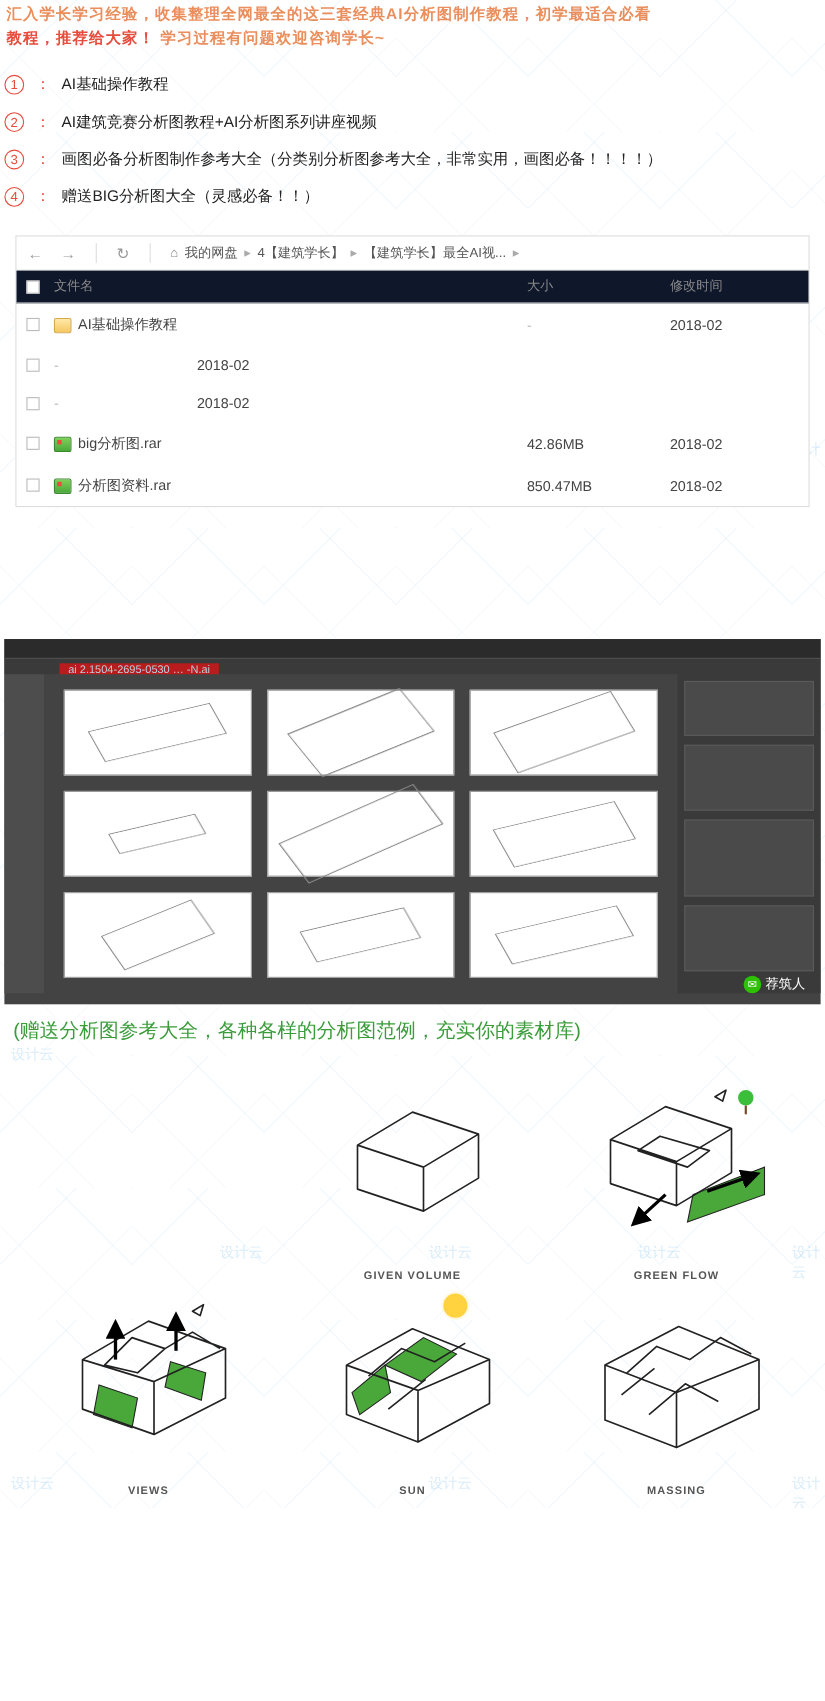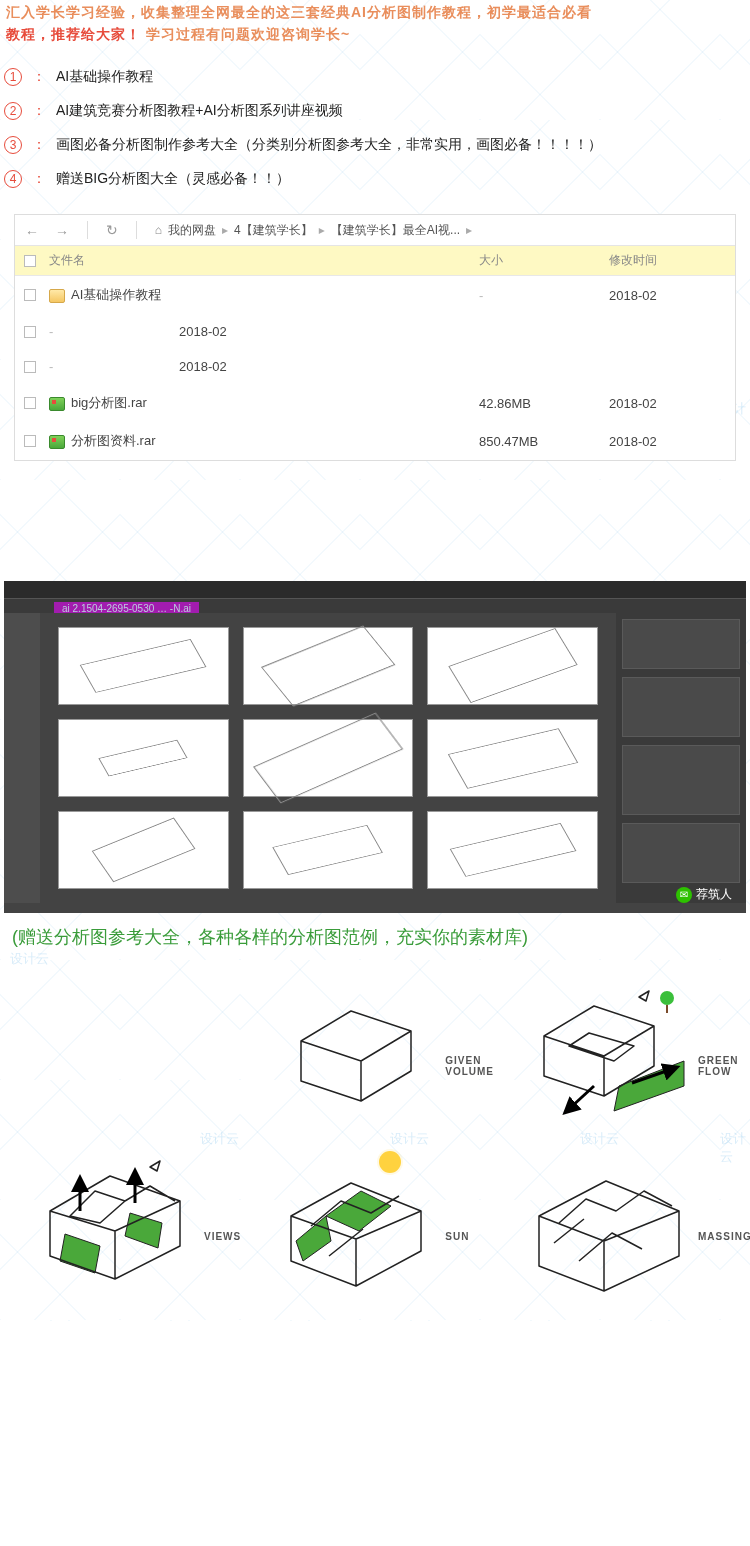--- a/index.html
+++ b/index.html
@@ -22,50 +22,50 @@
   .colon { color: #e74c3c; }
   .li-text { color: #222; }
   .file-browser { border: 1px solid #ddd; margin: 4px 14px 0; background: #fff; position: relative; }
   .fb-toolbar { display: flex; align-items: center; gap: 18px; padding: 6px 10px; border-bottom: 1px solid #e5e5e5; color: #777; }
   .fb-nav { display: flex; gap: 16px; font-size: 14px; }
   .fb-arrow { color: #999; cursor: pointer; }
   .fb-sep { width: 1px; height: 18px; background: #ddd; }
   .fb-crumbs { display: flex; align-items: center; gap: 6px; font-size: 12px; color: #555; }
   .home-icon { font-size: 12px; color: #888; }
   .crumb-sep { color: #aaa; }
-  .fb-header { display: flex; background: #fef9c3; border-bottom: 1px solid #e8e8e8; font-size: 12px; color: #888; }
+  .fb-header { display: flex; background: #0f172a; border-bottom: 1px solid #e8e8e8; font-size: 12px; color: #888; }
   .col-check { width: 30px; display: flex; align-items: center; justify-content: center; }
   .col-name { flex: 1; padding: 6px 4px; }
   .col-size { width: 130px; padding: 6px 4px; }
   .col-date { width: 130px; padding: 6px 4px; }
   .fb-row { display: flex; align-items: center; font-size: 13px; color: #444; padding: 4px 0; }
   .chk { width: 12px; height: 12px; border: 1px solid #bbb; background: #fff; }
   .ficon { width: 16px; height: 14px; margin-right: 6px; display: inline-block; vertical-align: middle; }
   .ficon.folder { background: linear-gradient(#ffe9a8,#f5c763); border: 1px solid #d6a84a; border-radius: 2px; }
   .ficon.rar { background: linear-gradient(#7fd159,#4aa83a); border: 1px solid #3a8a2d; border-radius: 2px; position: relative; }
   .ficon.rar::after { content:""; position:absolute; left:2px; top:2px; width:4px; height:4px; background:#e74c3c; }
   .dash { color: #bbb; }
   .spacer { height: 120px; }
   .ai-shot { margin: 0 4px; background: #434343; color: #ddd; position: relative; padding-bottom: 10px; }
   .ai-top { height: 18px; background: #2b2b2b; border-bottom: 1px solid #555; }
   .ai-sub { height: 14px; background: #3a3a3a; }
-  .ai-tab { display: inline-block; background: #a21caf; color: #bcd; font-size: 10px; padding: 1px 8px; margin: 2px 0 0 50px; }
+  .ai-tab { display: inline-block; background: #b91c1c; color: #bcd; font-size: 10px; padding: 1px 8px; margin: 2px 0 0 50px; }
   .ai-body { display: flex; }
   .ai-tools { width: 36px; background: #4d4d4d; }
   .ai-canvas { flex: 1; display: grid; grid-template-columns: repeat(3,1fr); gap: 14px; padding: 14px 18px; background: #434343; }
   .art { background: #fff; height: 78px; border: 1px solid #999; display: flex; align-items: center; justify-content: center; }
   .sketch { width: 70%; height: 60%; border: 1px solid #888; transform: rotateX(50deg) rotateZ(-20deg); }
   .ai-panels { width: 130px; background: #3a3a3a; padding: 6px; }
   .panel { background: #4a4a4a; margin-bottom: 8px; border: 1px solid #5a5a5a; }
   .p1 { height: 50px; } .p2 { height: 60px; } .p3 { height: 70px; } .p4 { height: 60px; }
   .wechat { position: absolute; right: 14px; bottom: 10px; color: #fff; font-size: 12px; display: flex; align-items: center; gap: 4px; }
   .wc-icon { width: 16px; height: 16px; border-radius: 50%; background: #2dc100; display: inline-flex; align-items: center; justify-content: center; font-size: 10px; }
   .green-caption { color: #3a9c3a; font-size: 18px; padding: 12px 12px; }
   .diagram-grid { display: grid; grid-template-columns: repeat(3,1fr); gap: 20px 30px; padding: 30px 30px 10px; position: relative; }
-  .dcell { display: flex; flex-direction: row; align-items: center; gap: 14px; }
+  .dcell { display: flex; flex-direction: column; align-items: center; gap: 14px; }
   .dbox { width: 160px; height: 150px; position: relative; }
   .dlabel { font-size: 10px; letter-spacing: 1px; color: #555; font-weight: bold; }
   .tree { position: absolute; width: 14px; height: 14px; background: #3bbf3b; border-radius: 50%; }
   .tree::after { content:""; position:absolute; left:6px; top:14px; width:2px; height:8px; background:#7a4a2a; }
   .sun { position: absolute; width: 22px; height: 22px; background: #ffd23f; border-radius: 50%; box-shadow: 0 0 0 2px #ffd23f22; }
   .sun::before { content:"✶"; position:absolute; left:-2px; top:-4px; color:#ffd23f; font-size:26px; }
   svg { overflow: visible; }
   .stroke { fill: none; stroke: #222; stroke-width: 1.5; stroke-linejoin: round; }
   .fillg { fill: #4aa83a; stroke: #222; stroke-width: 1; }
   .arrow { marker-end: url(#ah); stroke: #000; stroke-width: 3; fill: none; }

